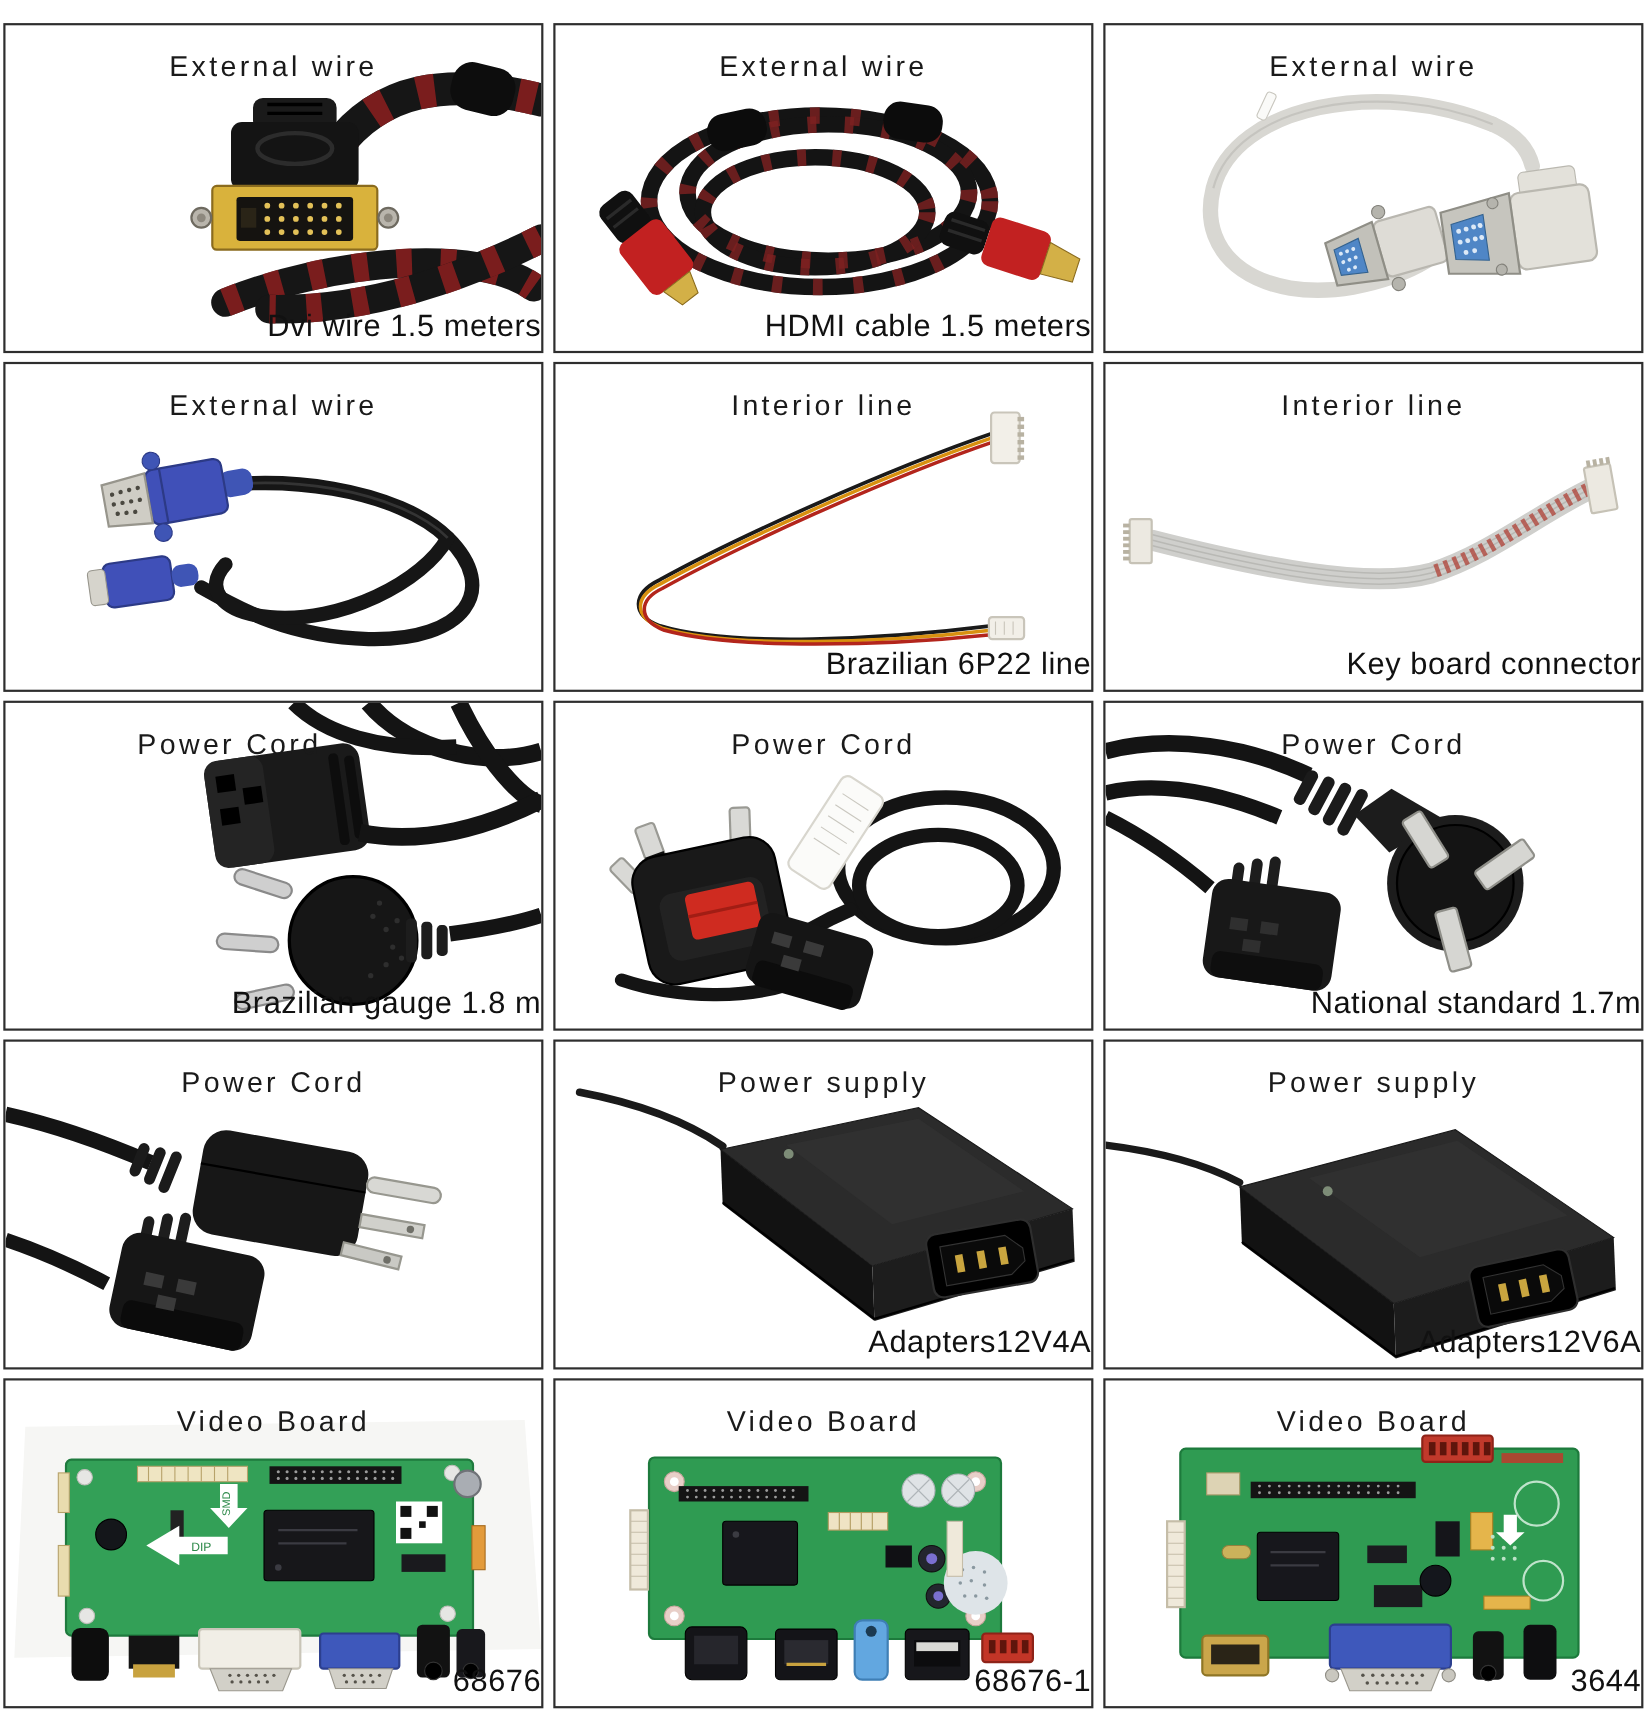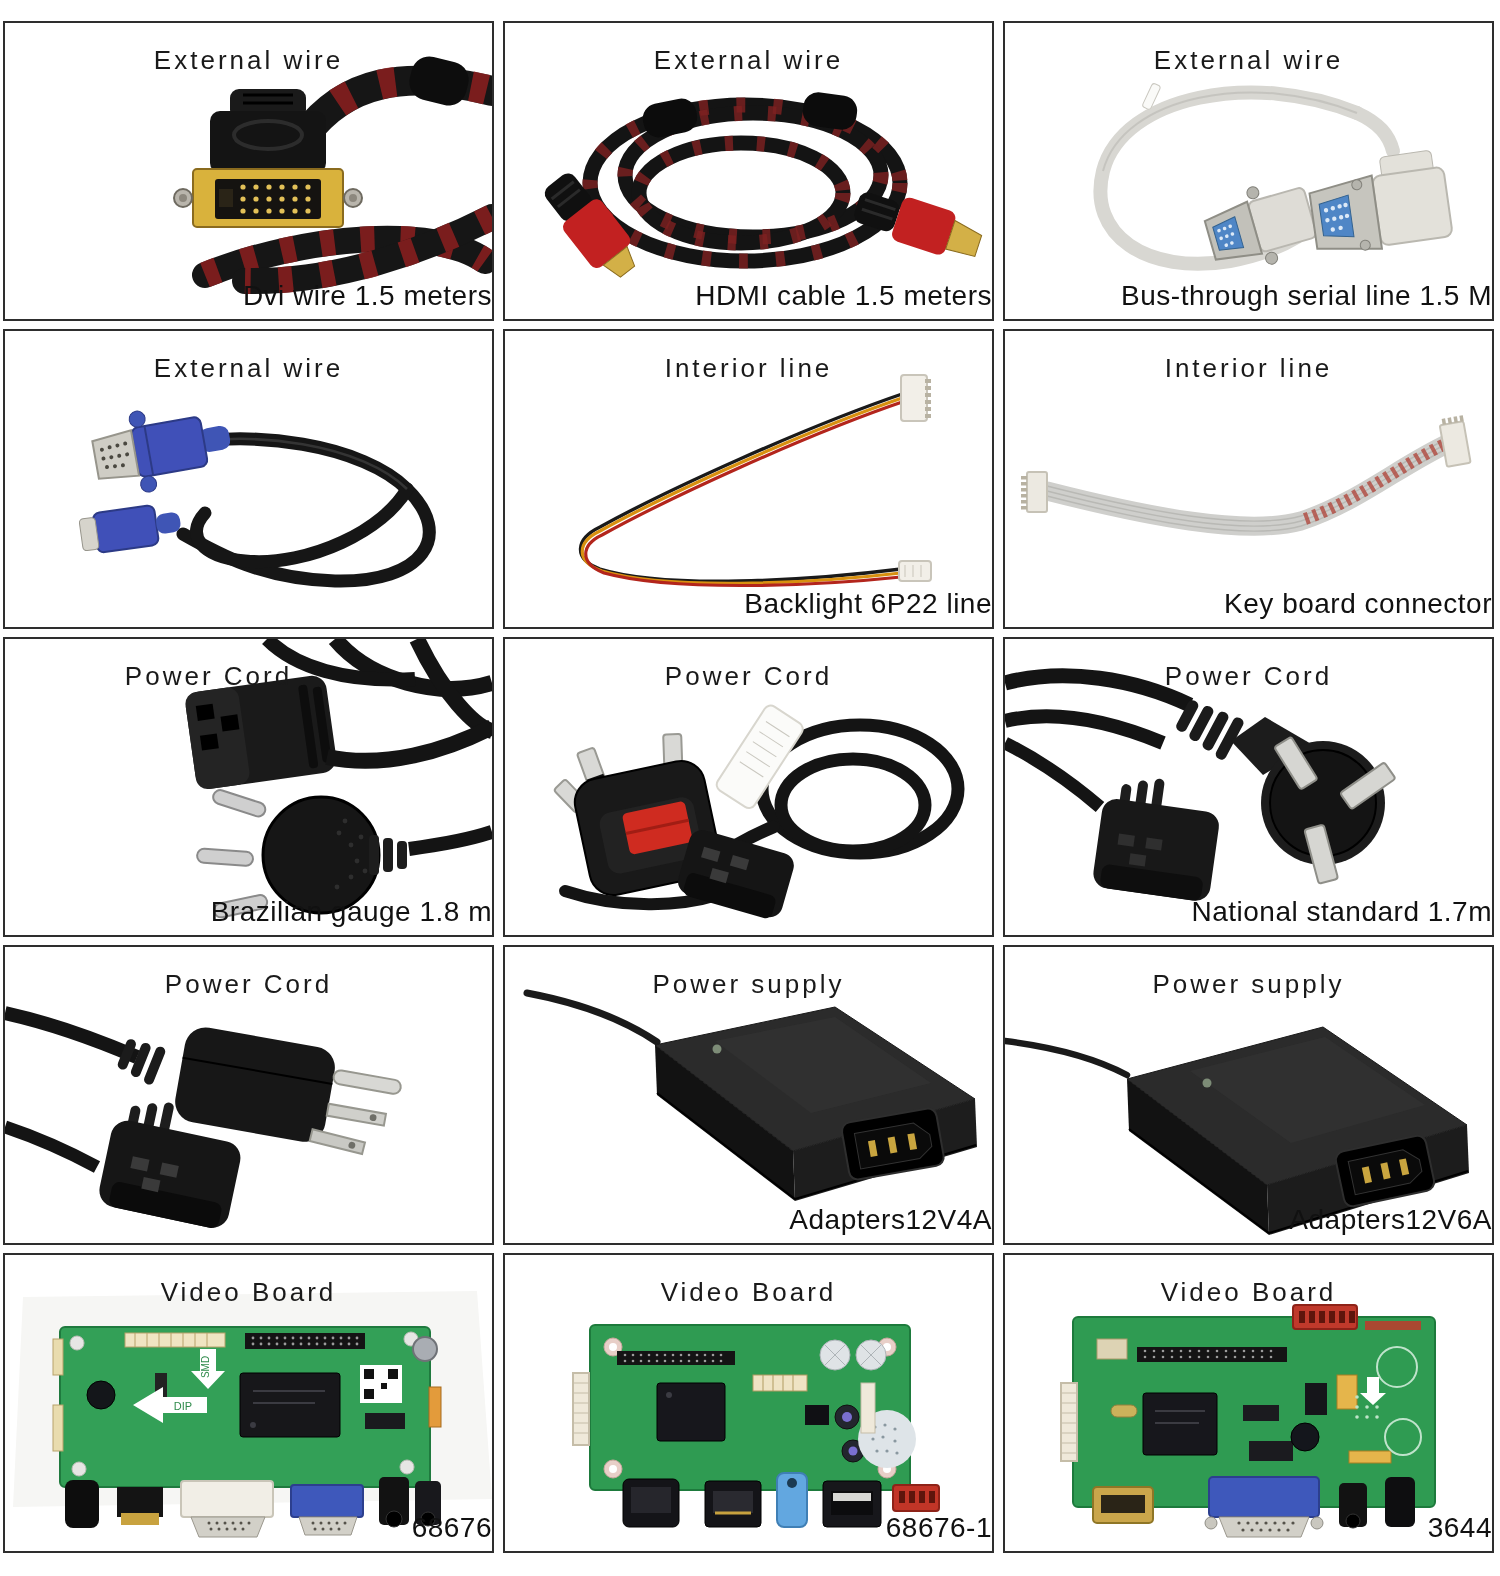--- a/index.html
+++ b/index.html
@@ -151,21 +151,20 @@
             <circle cx="-23" cy="0.5" r="2.2"></circle>
             <circle cx="-16" cy="0" r="2.2"></circle>
             <circle cx="-10" cy="-0.5" r="2.2"></circle>
             <circle cx="-26" cy="11" r="2.2"></circle>
             <circle cx="-18" cy="10.5" r="2.2"></circle>
           </g>
         <circle cx="4" cy="-30" r="5" fill="#b5b4ad" stroke="#82817a"></circle>
         <circle cx="4" cy="31" r="5" fill="#b5b4ad" stroke="#82817a"></circle>
       </g>
     </svg>
-    <div class="caption">Bus-through serial line 1.5 M</div>
   </div>
 
   <div class="cell">
     <div class="title">External wire</div>
     <svg viewBox="0 0 487 296">
       <path d="M150,118 C250,94 360,116 402,158 C450,205 418,252 330,250 C258,248 215,224 178,203" stroke="#161616" stroke-width="13" fill="none" stroke-linecap="round"></path>
       <path d="M402,158 C380,198 305,236 240,230 C196,226 180,204 200,182" stroke="#161616" stroke-width="13" fill="none" stroke-linecap="round"></path>
       <path d="M150,118 C250,94 360,116 402,158" stroke="#3c3c3c" stroke-width="2.5" fill="none" opacity="0.8"></path>
       <g transform="translate(130,122) rotate(-10)">
         <rect x="66" y="-12" width="30" height="24" rx="9" fill="#3f55b5"></rect>
@@ -209,21 +208,21 @@
           <rect x="420" y="62" width="6" height="4"></rect>
           <rect x="420" y="69" width="6" height="4"></rect>
           <rect x="420" y="76" width="6" height="4"></rect>
           <rect x="420" y="83" width="6" height="4"></rect>
         </g>
       <rect x="394" y="230" width="32" height="20" rx="3" fill="#f2efe8" stroke="#c9c5ba" stroke-width="2"></rect>
       <line x1="400" y1="234" x2="400" y2="246" stroke="#c9c5ba"></line>
         <line x1="408" y1="234" x2="408" y2="246" stroke="#c9c5ba"></line>
         <line x1="416" y1="234" x2="416" y2="246" stroke="#c9c5ba"></line>
     </svg>
-    <div class="caption">Backlight 6P22 line</div>
+    <div class="caption">Brazilian 6P22 line</div>
   </div>
 
   <div class="cell">
     <div class="title">Interior line</div>
     <svg viewBox="0 0 487 296">
       <path d="M42,160 C140,185 240,205 296,190 C352,172 396,134 444,112" stroke="#cfcfcc" stroke-width="19" fill="none" stroke-linecap="round"></path>
       <path d="M42,155 C140,180 240,200 296,185 C352,167 396,129 444,107" stroke="#b9b9b5" stroke-width="1.4" fill="none"></path>
       <path d="M42,160 C140,185 240,205 296,190 C352,172 396,134 444,112" stroke="#b9b9b5" stroke-width="1.4" fill="none"></path>
       <path d="M42,165 C140,190 240,210 296,195 C352,177 396,139 444,117" stroke="#b9b9b5" stroke-width="1.4" fill="none"></path>
       <path d="M300,188 C352,170 396,134 440,113" stroke="#b0493f" stroke-width="12" fill="none" stroke-dasharray="4 5" opacity="0.8"></path>

